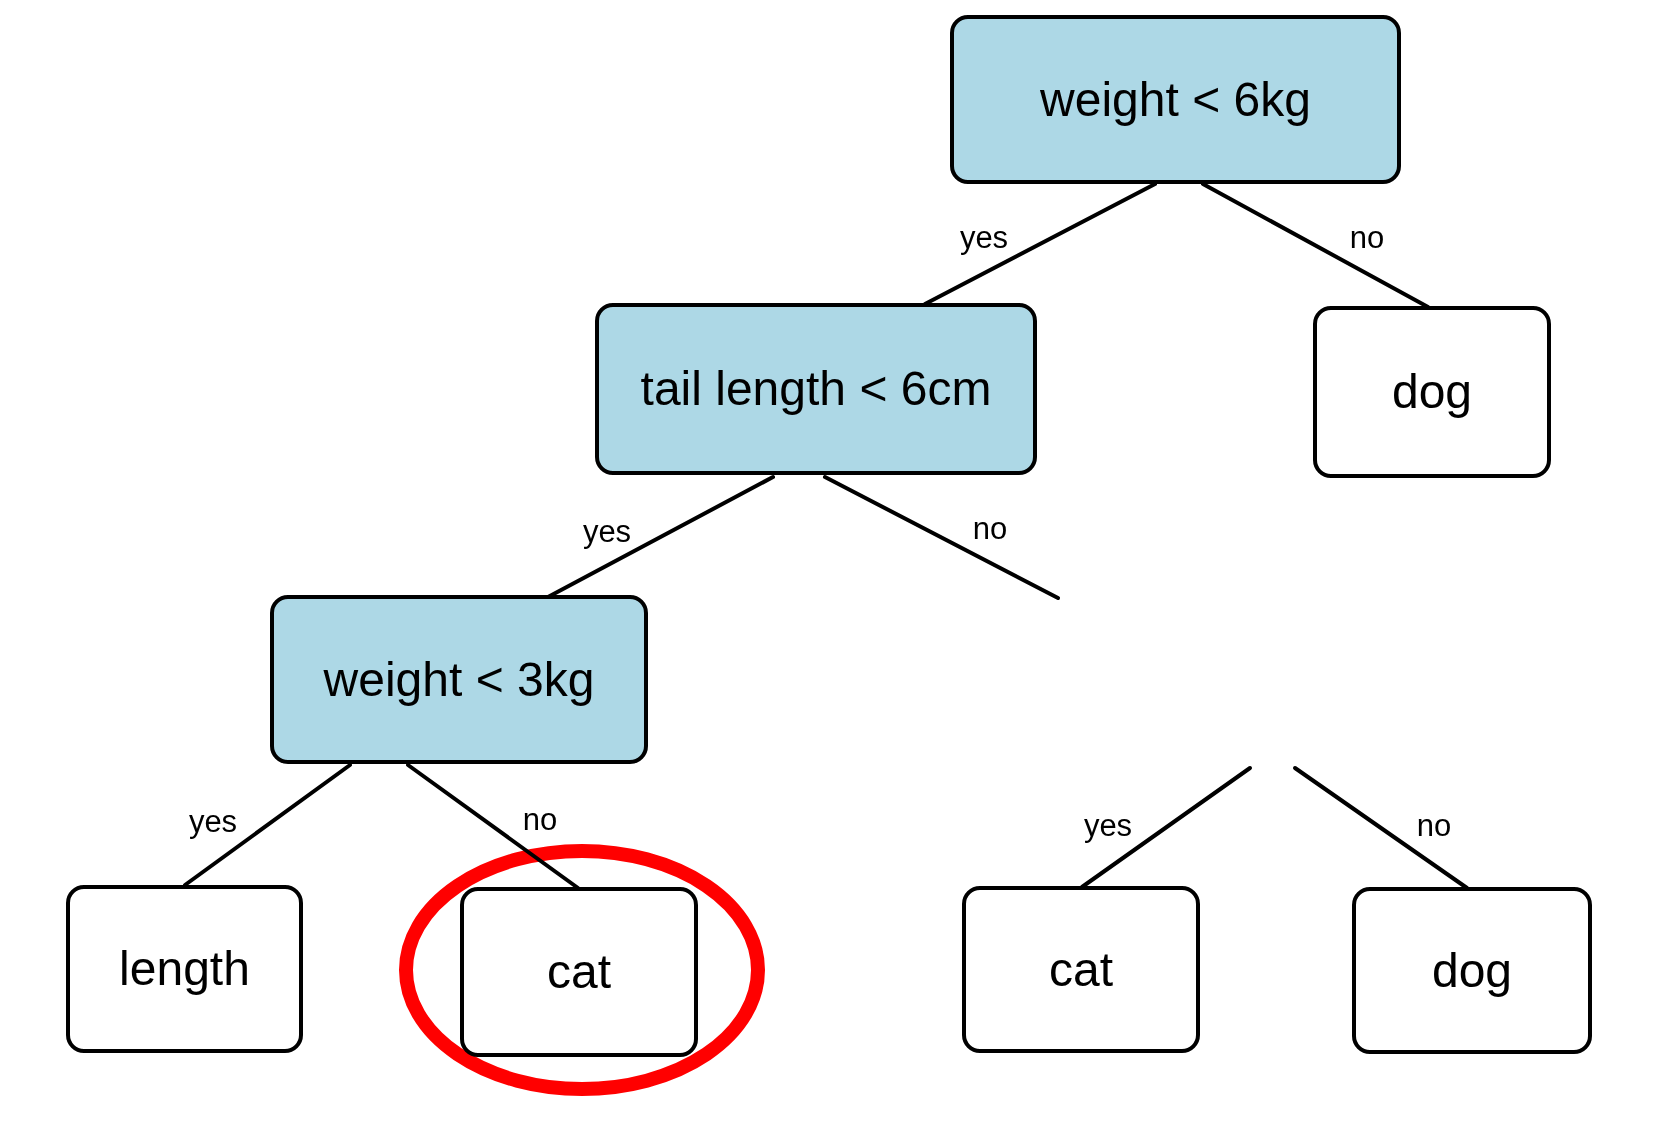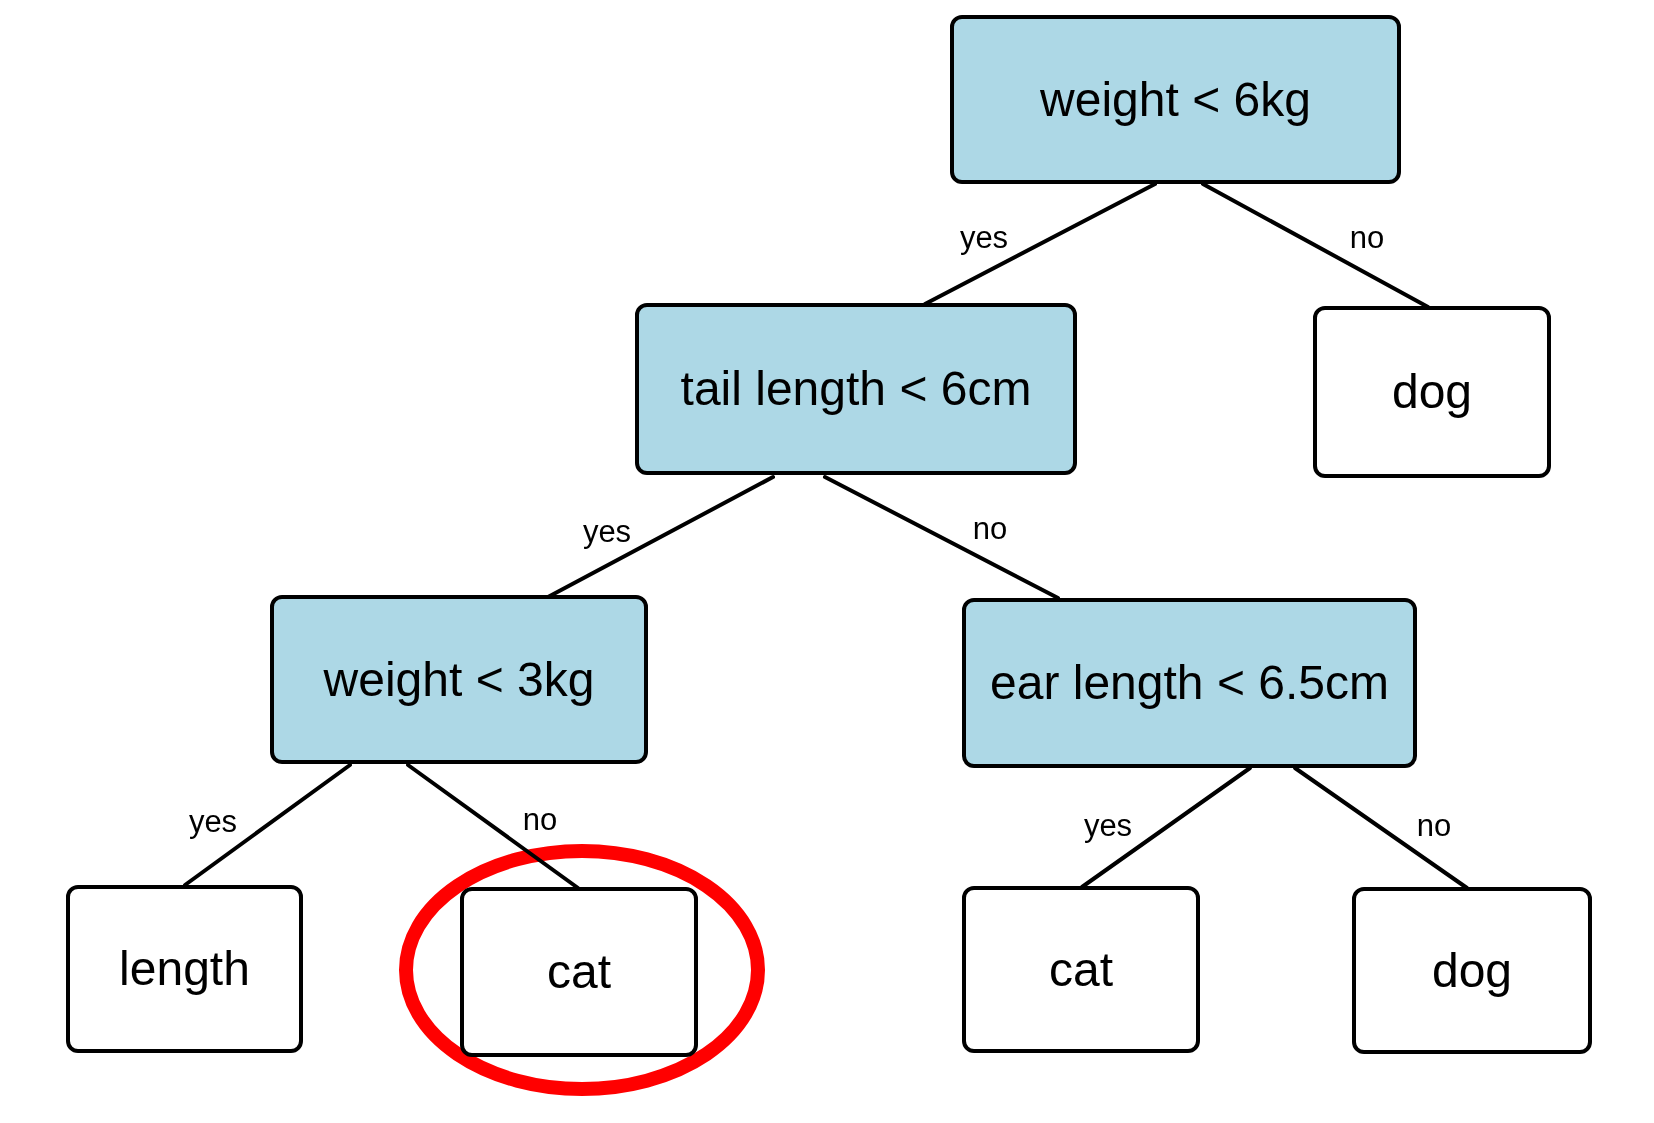--- a/index.html
+++ b/index.html
@@ -25,21 +25,21 @@
   }
   svg.overlay ellipse {
     stroke: var(--highlight, #ff0000);
     stroke-width: 14;
     fill: none;
   }
   .node {
     position: absolute;
     box-sizing: border-box;
     border: 4.5px solid var(--line-color, #000000);
-    border-radius: 12px;
+    border-radius: 18px;
     display: flex;
     align-items: center;
     justify-content: center;
     font-size: 48px;
     line-height: 1;
     white-space: nowrap;
     background: var(--leaf-fill, #ffffff);
     z-index: 2;
   }
   .node.decision { background: var(--decision-fill, #add8e6); }
@@ -66,27 +66,26 @@
     <line x1="773" y1="477" x2="548" y2="597"></line>
     <line x1="825" y1="477" x2="1058" y2="598"></line>
     <line x1="350" y1="765" x2="185" y2="885"></line>
     <line x1="408" y1="765" x2="578" y2="888"></line>
     <line x1="1250" y1="768" x2="1082" y2="887"></line>
     <line x1="1295" y1="768" x2="1467" y2="888"></line>
   </svg>
 
   <div class="node decision" style="left:950px; top:15px; width:451px; height:169px;">weight &lt; 6kg</div>
 
-  <div class="node decision" style="left:595px; top:303px; width:442px; height:172px;margin-left:40px;">tail length &lt; 6cm</div>
+  <div class="node decision" style="left:595px; top:303px; width:442px; height:172px;">tail length &lt; 6cm</div>
 
   <div class="node leaf" style="left:1313px; top:306px; width:238px; height:172px;">dog</div>
 
   <div class="node decision" style="left:270px; top:595px; width:378px; height:169px;">weight &lt; 3kg</div>
 
-  <div class="node decision" style="left:962px; top:598px; width:455px; height:170px;">ear length &lt; 6.5cm</div>
 
   <div class="node leaf" style="left:66px; top:885px; width:237px; height:168px;">length</div>
 
   <div class="node leaf" style="left:460px; top:887px; width:238px; height:170px;">cat</div>
 
   <div class="node leaf" style="left:962px; top:886px; width:238px; height:167px;">cat</div>
 
   <div class="node leaf" style="left:1352px; top:887px; width:240px; height:167px;">dog</div>
 
   <div class="edge-label" style="left:984px; top:237px;">yes</div>

